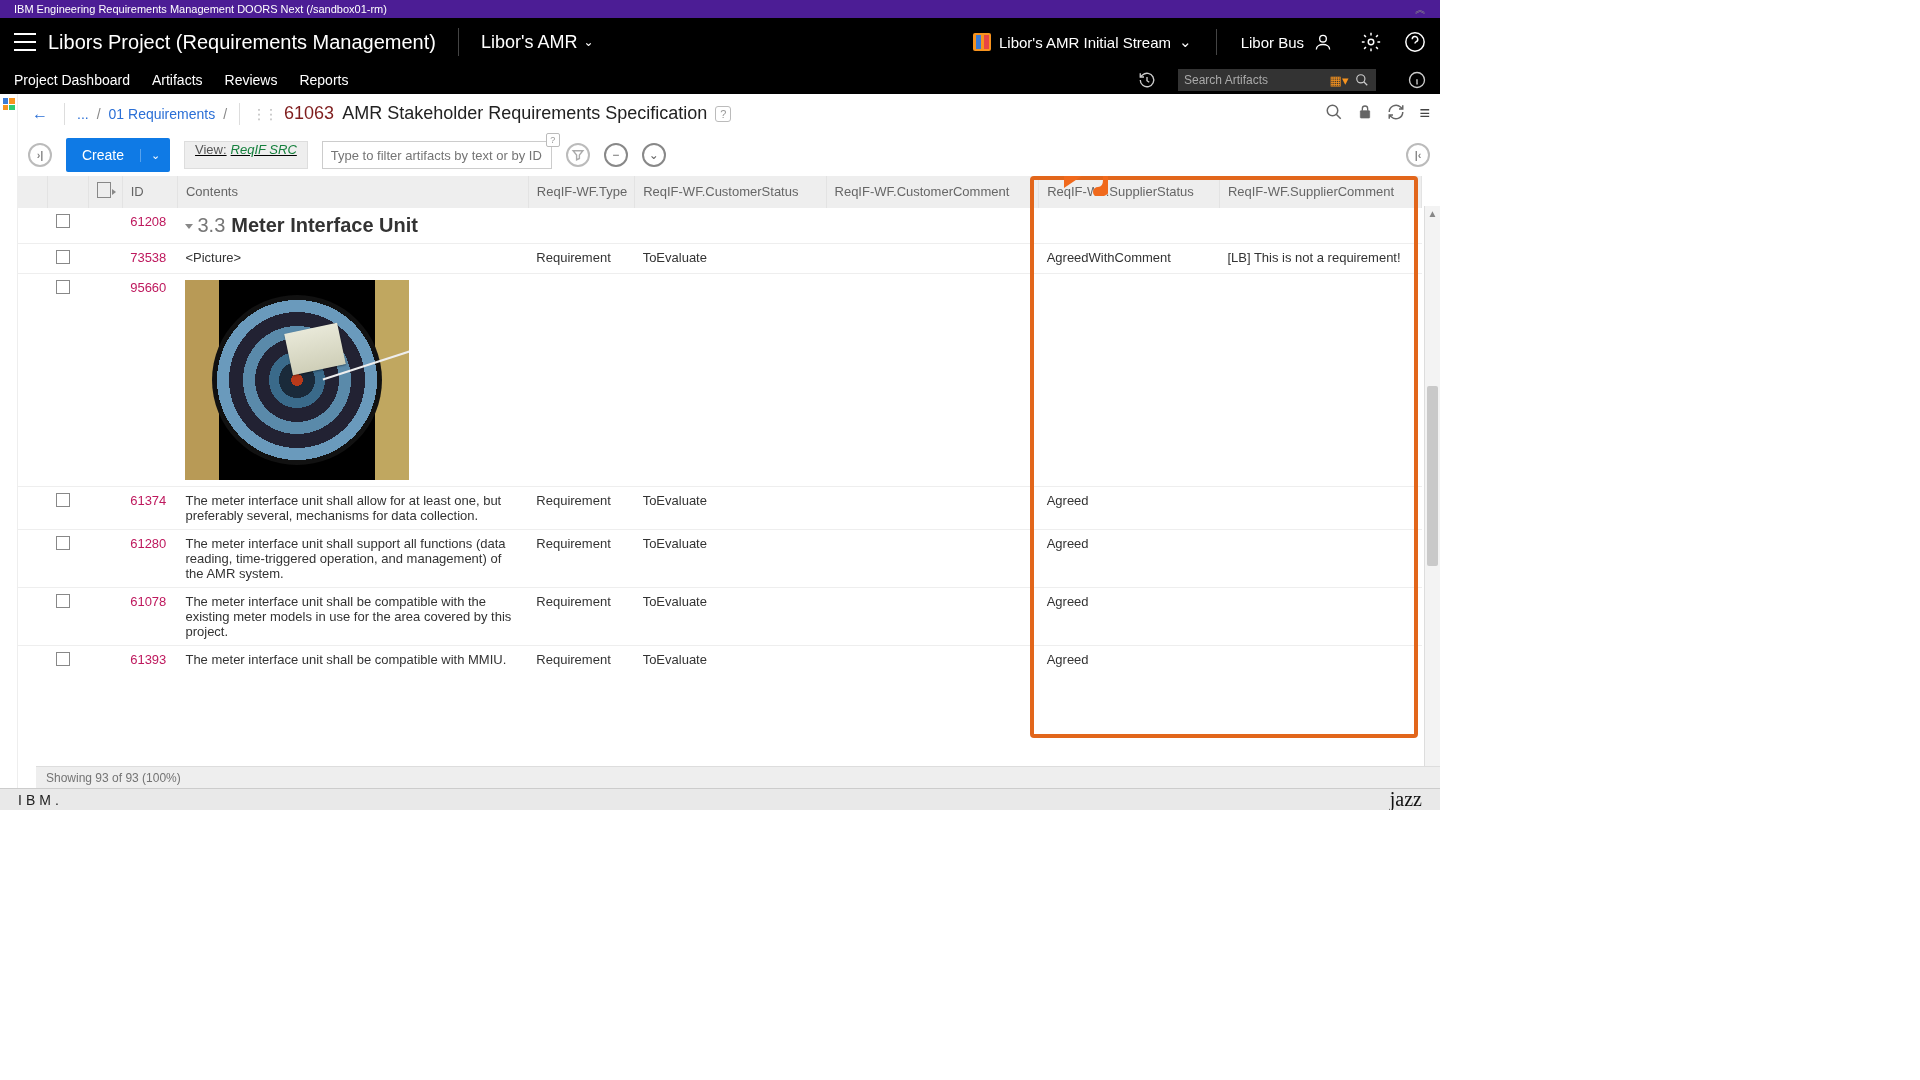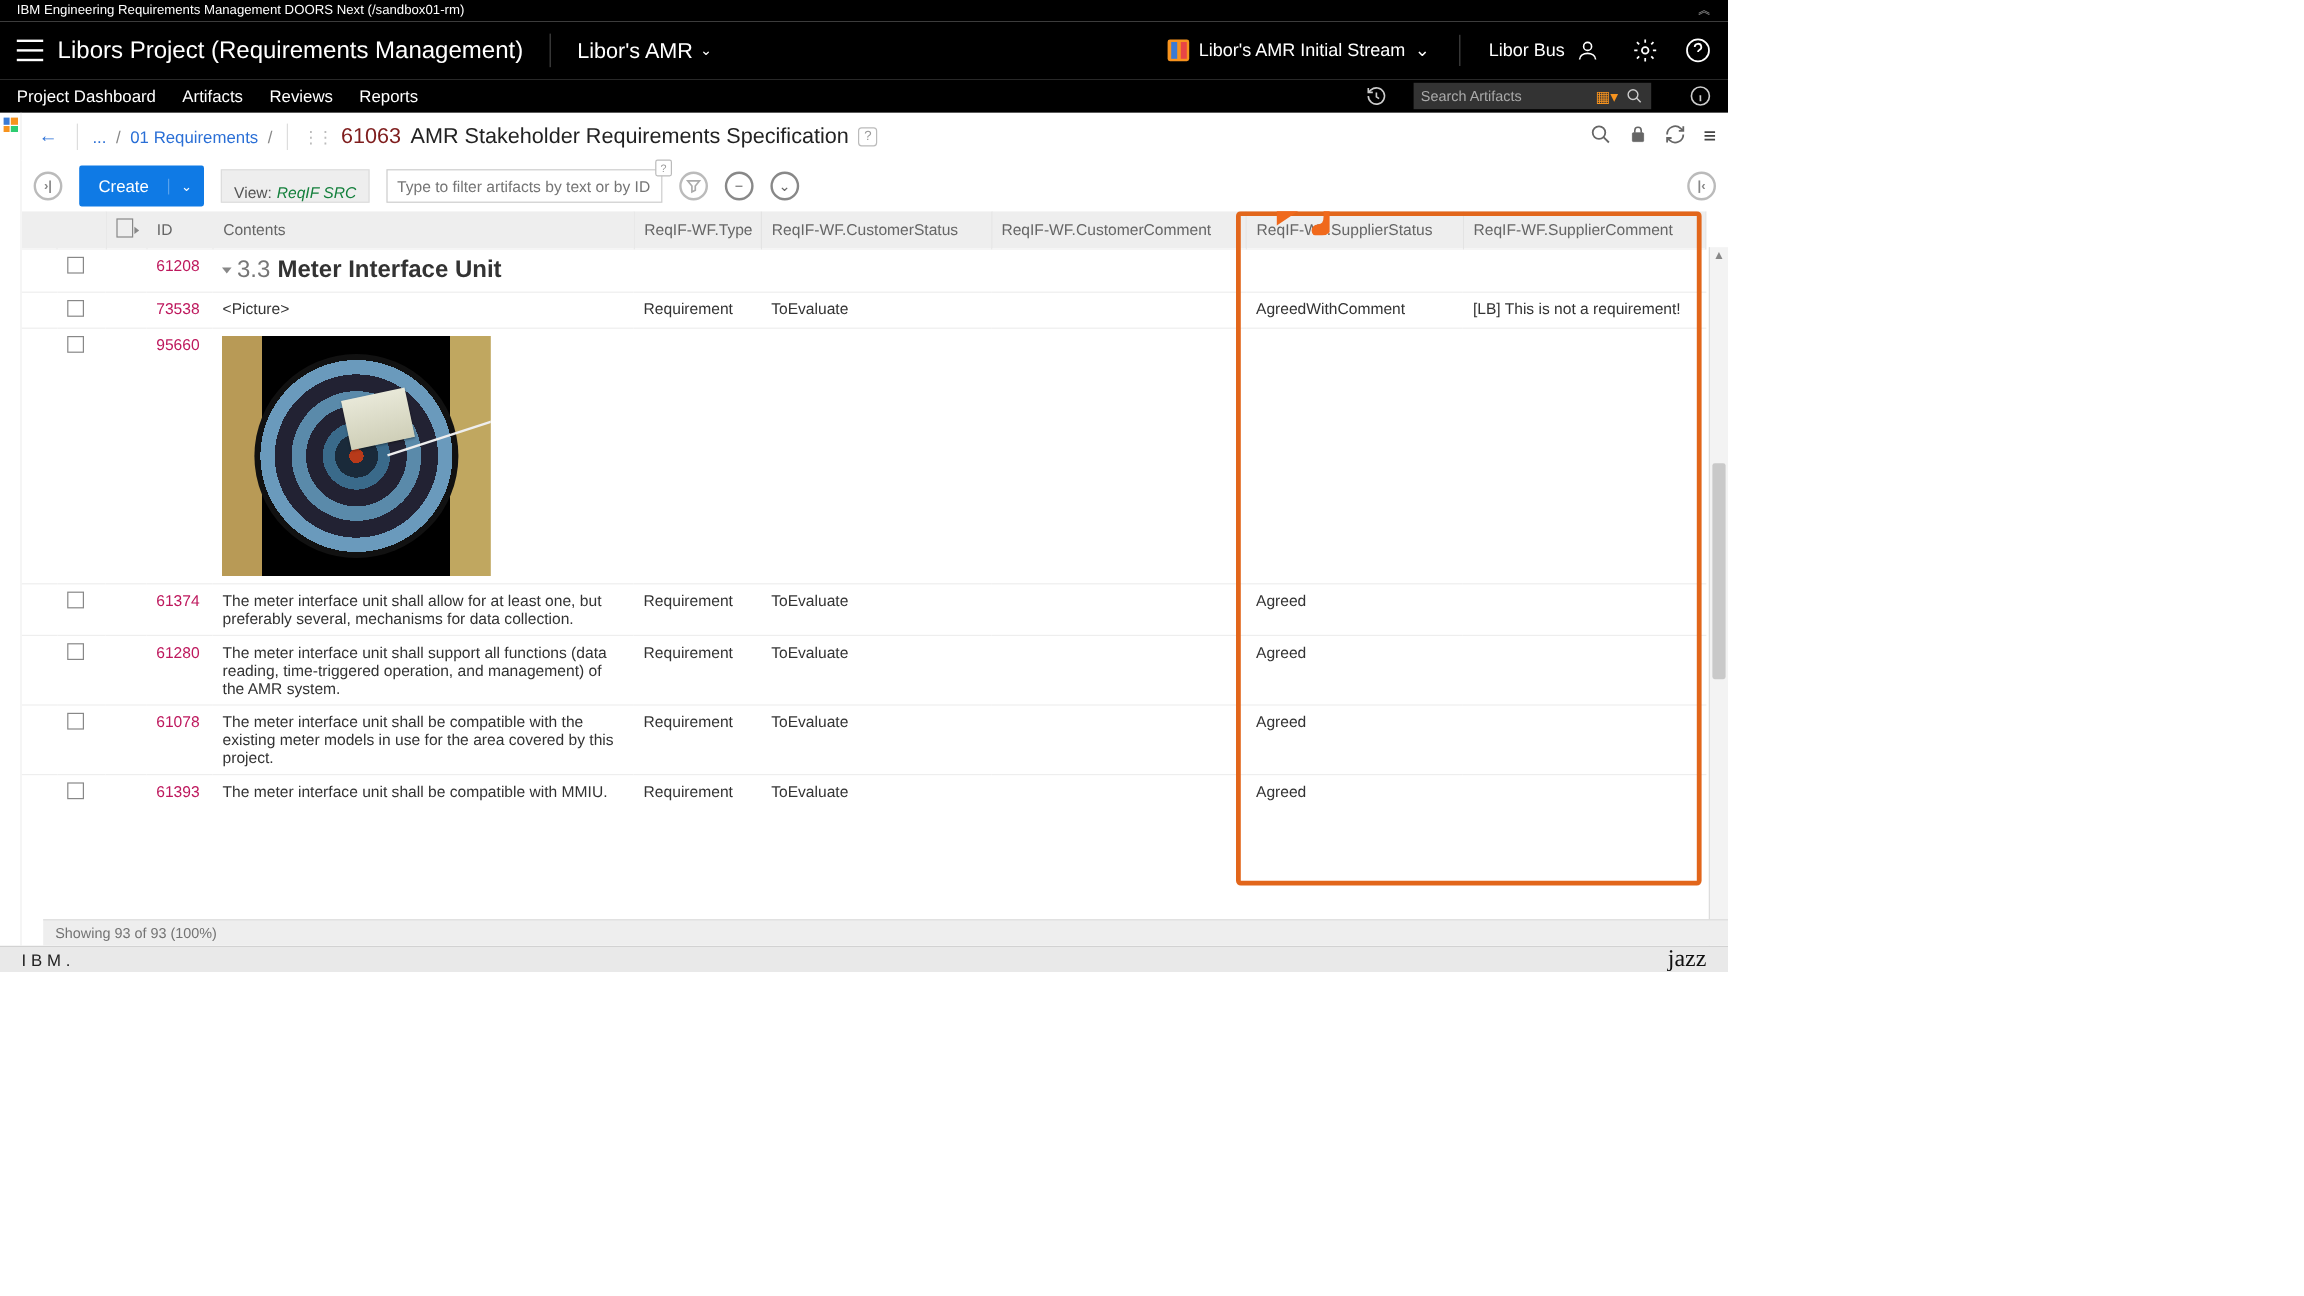--- a/index.html
+++ b/index.html
@@ -1,19 +1,19 @@
 <!DOCTYPE html>
 <html><head>
 <meta charset="utf-8">
 <style>
 * { margin:0; padding:0; box-sizing:border-box; font-family:"Helvetica Neue",Arial,sans-serif; }
 html,body { width:1440px; height:810px; overflow:hidden; background:#fff; }
 
 
-.global-bar { background:#000000; color:#fff; height:18px; line-height:18px; font-size:11px; padding:0 14px; display:flex; justify-content:space-between; }
+.global-bar { background:#4c1d95; color:#fff; height:18px; line-height:18px; font-size:11px; padding:0 14px; display:flex; justify-content:space-between; }
 .global-bar .caret { font-size:11px; color:#888;}
 .app-bar { background:#000; color:#fff; height:48px; display:flex; align-items:center; padding:0 14px; gap:12px;}
 .app-bar .hamburger { width:22px; height:18px; display:flex; flex-direction:column; justify-content:space-between; cursor:pointer;}
 .app-bar .hamburger span{ display:block; height:2px; background:#fff;}
 .app-bar .proj { font-size:20px; font-weight:400;}
 .app-bar .sep { width:1px; height:28px; background:#444; margin:0 10px;}
 .app-bar .comp { font-size:18px; display:flex; align-items:center; gap:6px;}
 .app-bar .comp .chev { font-size:12px;}
 .app-bar .spacer { flex:1;}
 .stream-badge { width:18px;height:18px; background:linear-gradient(#f7931e,#f7931e);border-radius:2px; position:relative;}
@@ -52,21 +52,21 @@
 .breadcrumb-row .spacer{flex:1;}
 .breadcrumb-row .tool-icons{ display:flex; gap:14px; align-items:center;}
 .tool-icons svg{stroke:#666;}
 
 
 .toolbar-row{ height:42px; display:flex; align-items:center; padding:6px 10px; gap:14px;}
 .collapse-circle{ width:24px;height:24px;border:2px solid #bbb;border-radius:50%;display:flex;align-items:center;justify-content:center;color:#888;font-size:11px;font-weight:bold;}
 .create-btn{ height:34px; background:#0f7ae5; color:#fff; display:flex; align-items:center; border-radius:2px; cursor:pointer;}
 .create-btn .lbl{ padding:0 16px; font-size:14px;}
 .create-btn .dd{ width:30px; border-left:1px solid rgba(255,255,255,.3); display:flex;align-items:center;justify-content:center; font-size:11px;}
-.view-chip{ height:28px; background:#eee; border:1px solid #ddd; display:flex; align-items:flex-end; padding:0 10px; font-size:13px; gap:4px;}
+.view-chip{ height:28px; background:#eee; border:1px solid #ddd; display:flex; align-items:flex-start; padding:0 10px; font-size:13px; gap:4px;text-decoration:underline;}
 .view-chip .vlabel{color:#555;font-style:normal;}
 .view-chip .vname{font-style:italic;color:#15803d;}
 .filter-input{ height:28px; width:230px; border:1px solid #ccc; padding:0 8px; font-size:13px; color:#999;}
 .filter-wrap{position:relative;}
 .filter-wrap .mini-help{ position:absolute; right:-8px; top:-8px; width:14px;height:14px;border:1px solid #bbb;border-radius:2px;font-size:9px;color:#999;display:flex;align-items:center;justify-content:center;background:#fff;}
 .toolbar-row .round-btn{ width:24px;height:24px;border:2px solid #888;border-radius:50%;display:flex;align-items:center;justify-content:center;font-size:12px;color:#666;cursor:pointer;}
 .toolbar-row .round-btn.lt{border-color:#bbb;color:#aaa;}
 .toolbar-row .spacer{flex:1;}
 
 

